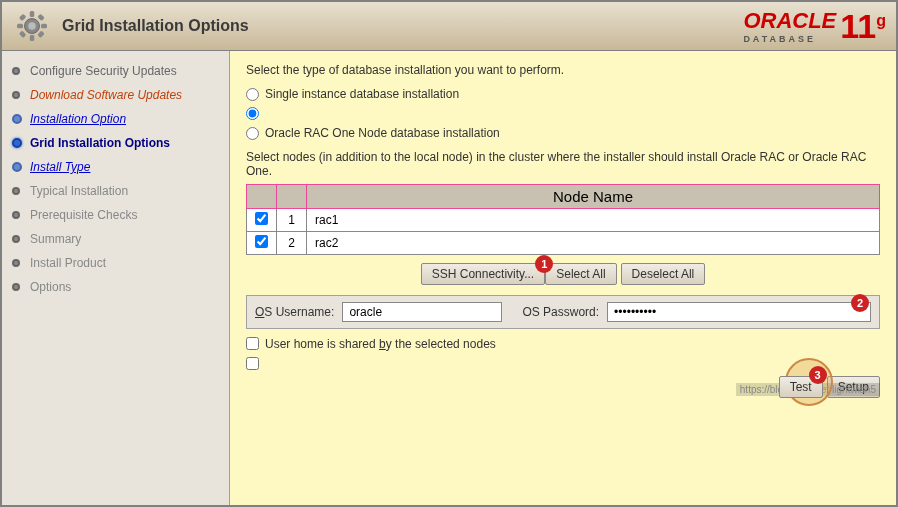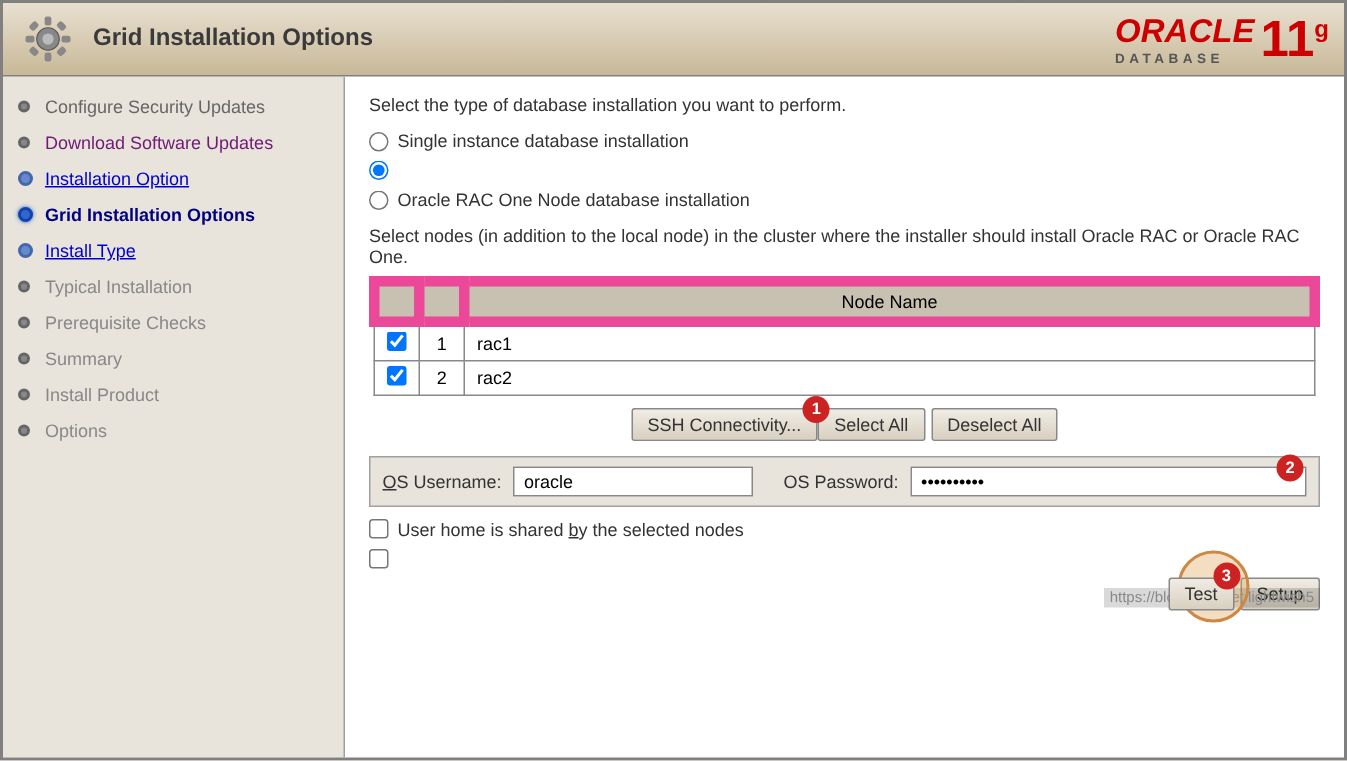--- a/index.html
+++ b/index.html
@@ -78,20 +78,21 @@
       font-size: 12px;
       display: flex;
       align-items: center;
       gap: 6px;
     }
 
     .sidebar-item.link {
       color: #0000cc;
       text-decoration: underline;
       cursor: pointer;
+      font-style: italic;
     }
 
     .sidebar-item.current {
       color: #000080;
       font-weight: bold;
     }
 
     .sidebar-bullet {
       position: absolute;
       left: 10px;
@@ -111,21 +112,21 @@
     .sidebar-bullet.dot {
       background: #888;
       border: 2px solid #666;
       width: 8px;
       height: 8px;
     }
 
     
     .content-area {
       flex: 1;
-      background: #ffffff;
+      background: #fef9c3;
       padding: 12px 16px;
       overflow-y: auto;
     }
 
     .content-description {
       font-size: 12px;
       color: #333;
       margin-bottom: 10px;
     }
 
@@ -154,24 +155,24 @@
     
     .node-table {
       border-collapse: collapse;
       width: 100%;
       margin-bottom: 8px;
       border: 1px solid #888;
     }
 
     .node-table th {
       background: #c8c0b0;
-      border: 7px solid #ec4899;
+      border: 1px solid #ec4899;
       padding: 3px 8px;
       text-align: center;
-      font-size: 12px;
+      font-size: 15px;
       font-weight: normal;
     }
 
     .node-table td {
       border: 1px solid #888;
       padding: 3px 8px;
       font-size: 12px;
       background: #ffffff;
     }
 
@@ -349,21 +350,21 @@
     </div>
   </div>
 
   <div class="main-content">
 
     <div class="sidebar">
       <div class="sidebar-item" style="color:#666;">
         <span class="sidebar-bullet dot"></span>
         <span>Configure Security Updates</span>
       </div>
-      <div class="sidebar-item" style="color:#701a75;">
+      <div class="sidebar-item" style="color:#c2410c;font-style:italic;">
         <span class="sidebar-bullet dot"></span>
         <span>Download Software Updates</span>
       </div>
       <div class="sidebar-item link">
         <span class="sidebar-bullet"></span>
         <span>Installation Option</span>
       </div>
       <div class="sidebar-item current" style="color:#000080;">
         <span class="sidebar-bullet active"></span>
         <span>Grid Installation Options</span>

